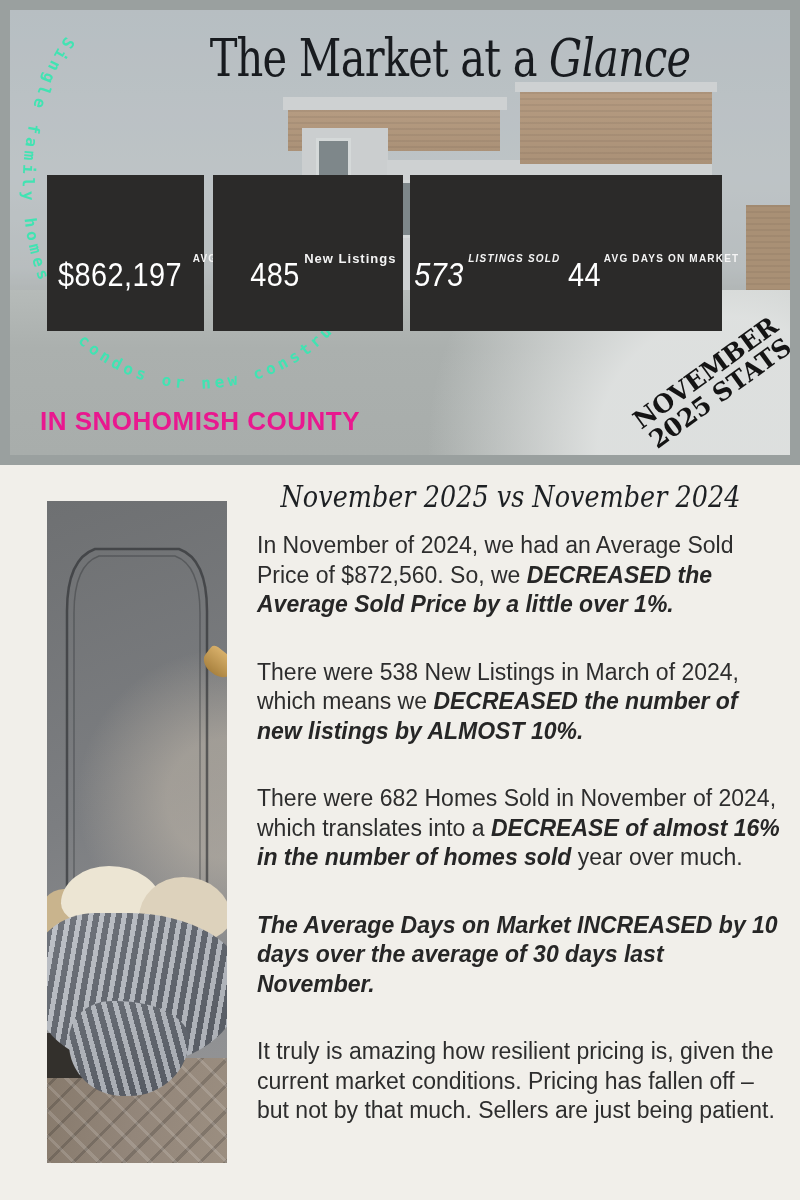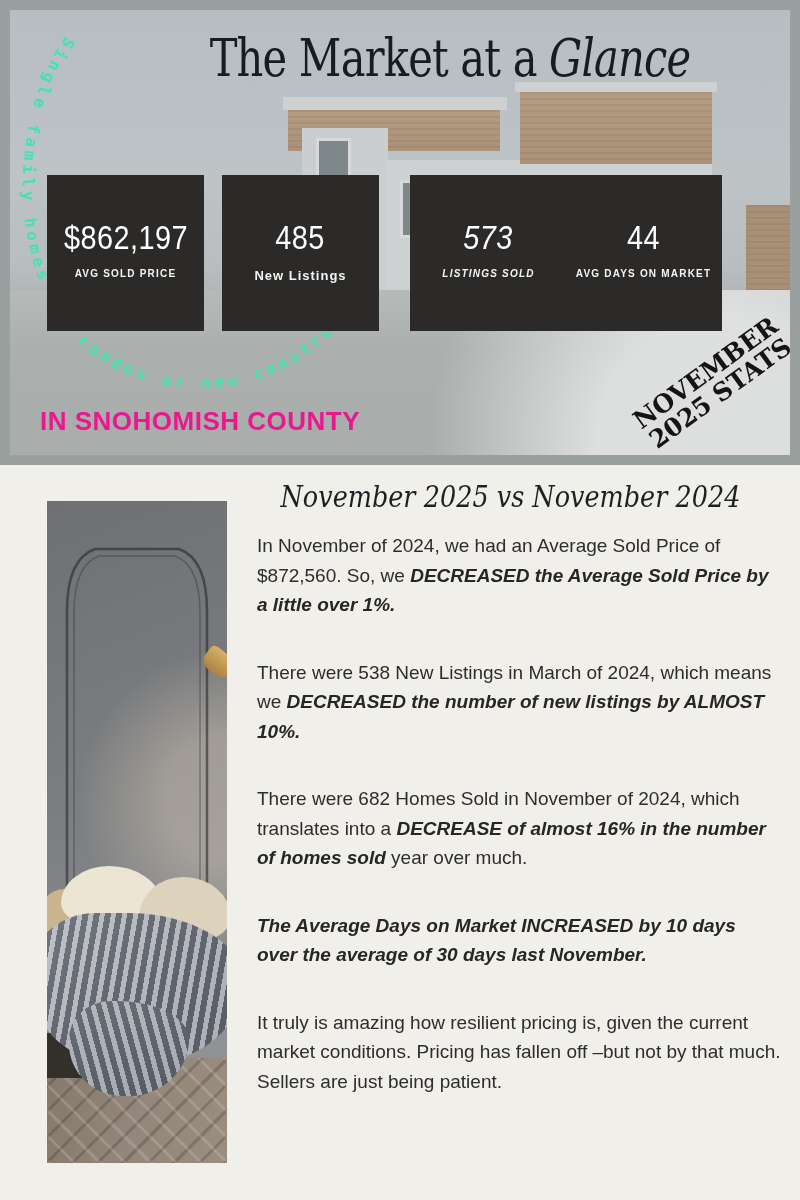--- a/index.html
+++ b/index.html
@@ -24,26 +24,26 @@
   .hero-title{position:absolute;left:100px;top:28px;width:700px;margin:0;text-align:center;
     font-family:"DejaVu Serif","Liberation Serif",serif;font-weight:400;font-size:52px;
     color:#181b1f;letter-spacing:-1px;transform:scaleX(.8);transform-origin:center;white-space:nowrap;}
   .hero-title em{font-style:italic;}
 
   .arc-svg{position:absolute;left:0;top:0;width:800px;height:465px;}
   .arc-svg text{font-family:"DejaVu Sans Mono",monospace;font-size:16px;letter-spacing:4px;
     fill:#41e3b2;font-weight:700;}
 
   .stat-box{position:absolute;top:175px;width:157px;height:156px;background:#2b2a29;
-    display:flex;flex-direction:column;align-items:center;}
+    display:flex;align-items:center;}
   .stat-value{margin-top:43px;color:#ffffff;font-size:34px;font-weight:500;letter-spacing:.5px;
     transform:scaleX(.85);transform-origin:center;white-space:nowrap;}
   .stat-label{margin-top:11px;color:#f4f4f4;font-size:10px;font-weight:700;letter-spacing:1.2px;
     white-space:nowrap;}
-  .b1{left:47px;} .b2{left:222px;} .b3{left:410px;font-style:italic;} .b4{left:565px;}
+  .b1{left:47px;} .b2{left:213px;padding-left:33px;} .b3{left:410px;font-style:italic;} .b4{left:565px;}
 
   .location{position:absolute;left:40px;top:406px;width:520px;text-align:left;
     font-size:26px;font-weight:700;letter-spacing:.5px;color:#e9188f;}
 
   .stamp{position:absolute;left:608px;top:358px;width:210px;text-align:center;
     transform:rotate(-36deg);font-family:"DejaVu Serif","Liberation Serif",serif;
     font-weight:700;font-size:25px;line-height:25px;color:#141414;}
   .stamp span{display:block;white-space:nowrap;}
 
   
@@ -71,21 +71,21 @@
   .blanket-tail{position:absolute;left:22px;top:500px;width:120px;height:95px;
     border-radius:35% 60% 50% 45%/40% 40% 60% 55%;
     background:repeating-linear-gradient(75deg,rgba(220,223,228,.5) 0 5px,rgba(40,44,52,.35) 5px 11px),
                linear-gradient(160deg,#8d9299 0%,#6c717a 100%);}
 
   .report-heading{position:absolute;left:238px;top:480px;width:545px;margin:0;text-align:center;
     font-family:"DejaVu Serif","Liberation Serif",serif;font-style:italic;font-weight:500;
     font-size:29px;color:#1d2023;transform:scaleX(.88);transform-origin:center;white-space:nowrap;}
 
   .report-body{position:absolute;left:257px;top:531px;width:524px;
-    font-size:19px;line-height:29.5px;color:#2d2d2d;}
+    font-size:23px;line-height:29.5px;color:#2d2d2d;}
   .report-body p{margin:0 0 38px 0;}
   .em{font-weight:700;font-style:italic;color:#262626;}
 </style>
 </head>
 <body>
 
 <div class="canvas">
 
   <section class="hero">
     <div class="hero-photo">

